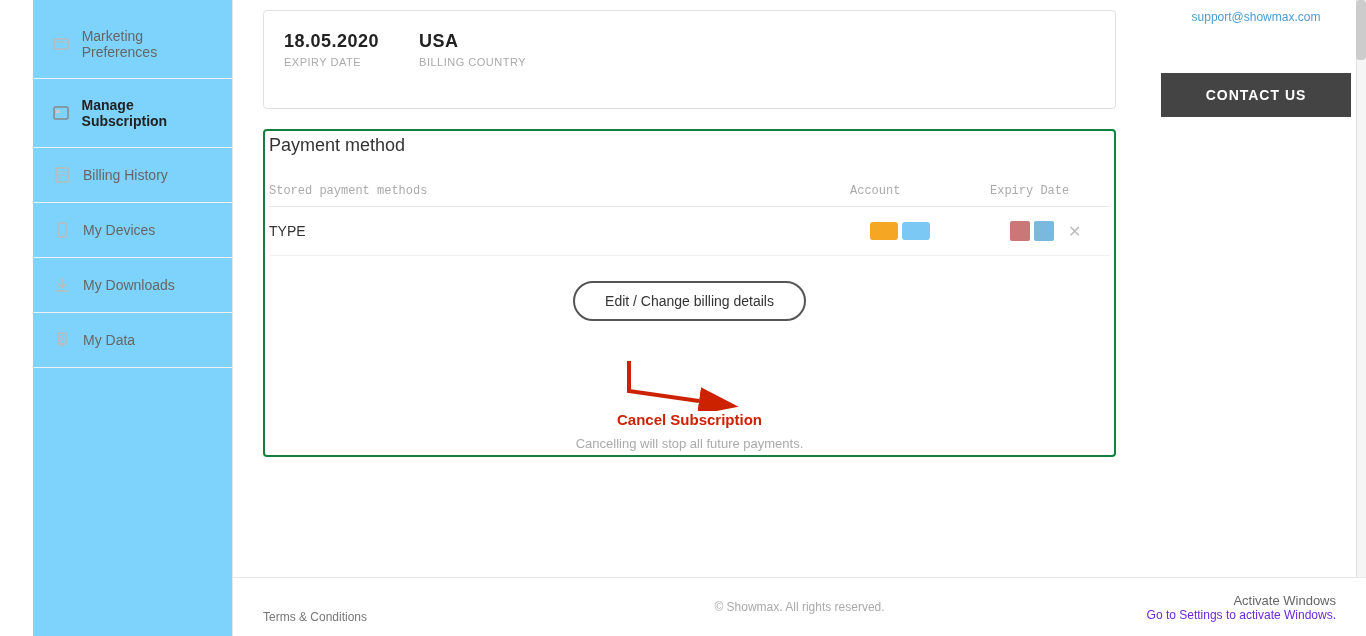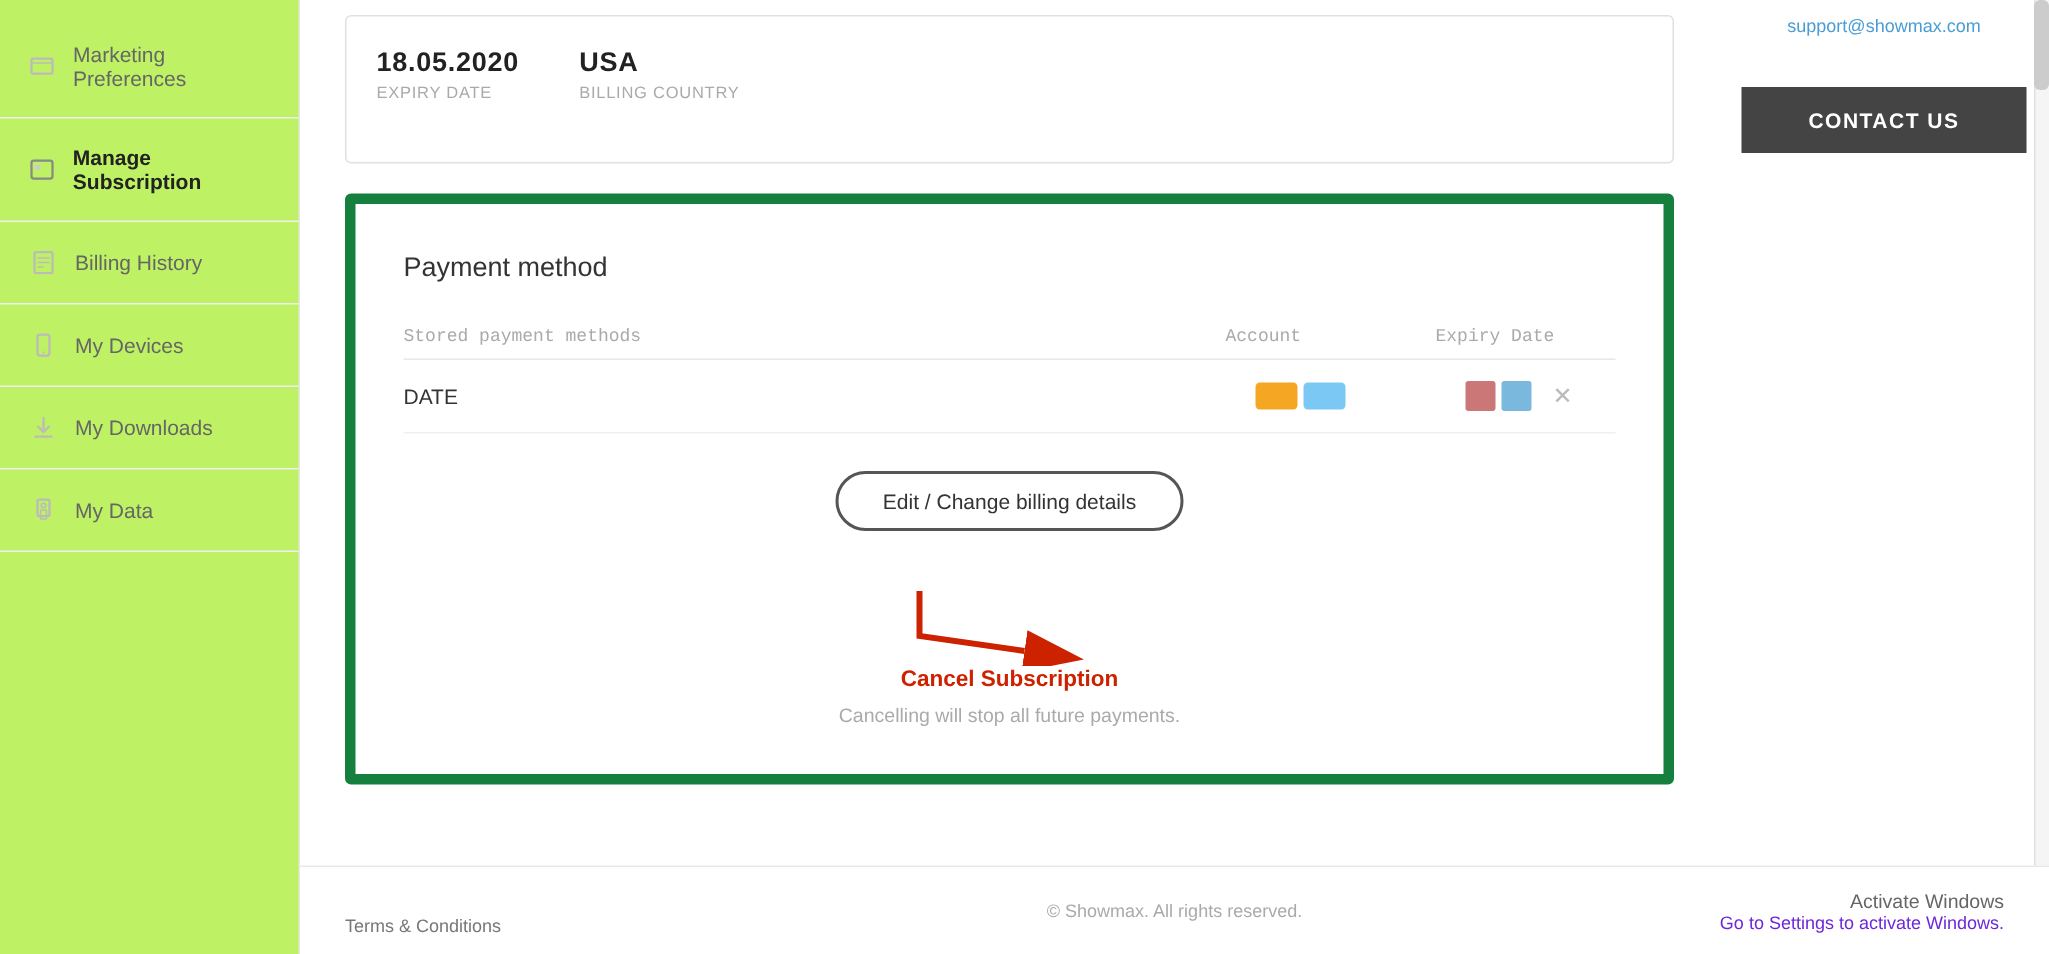--- a/index.html
+++ b/index.html
@@ -18,23 +18,24 @@
       width: 100%;
       height: 100%;
     }
 
     
     .sidebar {
       width: 200px;
       min-width: 200px;
       border-right: 1px solid #e8e8e8;
       padding-top: 10px;
-      background: #bef264;
+      background: #7dd3fc;
       display: flex;
       flex-direction: column;
+      margin-left: 33px;
     }
 
     .sidebar-item {
       display: flex;
       align-items: center;
       padding: 18px 20px;
       cursor: pointer;
       border-bottom: 1px solid #f0f0f0;
       font-size: 14px;
       color: #666;
@@ -106,23 +107,23 @@
       padding: 10px 30px;
       background: #fff;
       cursor: pointer;
       font-size: 14px;
       color: #333;
       font-weight: 500;
     }
 
     
     .payment-section {
-      border: 7px solid #15803d;
+      border: 2px solid #15803d;
       border-radius: 4px;
-      padding: 32px;
+      padding: 4px;
       margin-bottom: 20px;
     }
 
     .section-title {
       font-size: 18px;
       color: #333;
       margin-bottom: 20px;
       font-weight: normal;
     }
 
@@ -230,20 +231,21 @@
       width: 100%;
       background: #444;
       color: #fff;
       text-align: center;
       padding: 14px 10px;
       border: none;
       cursor: pointer;
       font-size: 14px;
       font-weight: bold;
       letter-spacing: 1px;
+      margin-top: 15px;
     }
 
     
     .footer {
       position: absolute;
       bottom: 0;
       left: 0;
       right: 0;
       border-top: 1px solid #e8e8e8;
       padding: 12px 30px;
@@ -382,21 +384,21 @@
         <div class="payment-section">
           <div class="section-title">Payment method</div>
 
           <div class="payment-table-header">
             <span class="col1">Stored payment methods</span>
             <span class="col2">Account</span>
             <span class="col3">Expiry Date</span>
           </div>
 
           <div class="payment-row">
-            <span class="col1">DATE</span>
+            <span class="col1">TYPE</span>
             <span class="col2">
               <span style="display:inline-block;width:28px;height:18px;background:#f5a623;border-radius:3px;"></span>
               <span style="display:inline-block;width:28px;height:18px;background:#7bc8f5;border-radius:3px;"></span>
             </span>
             <span class="col3">
               <span style="display:inline-block;width:20px;height:20px;background:#cc7777;border-radius:2px;"></span>
               <span style="display:inline-block;width:20px;height:20px;background:#7ab8dd;border-radius:2px;"></span>
               <span class="delete-btn">✕</span>
             </span>
           </div>

